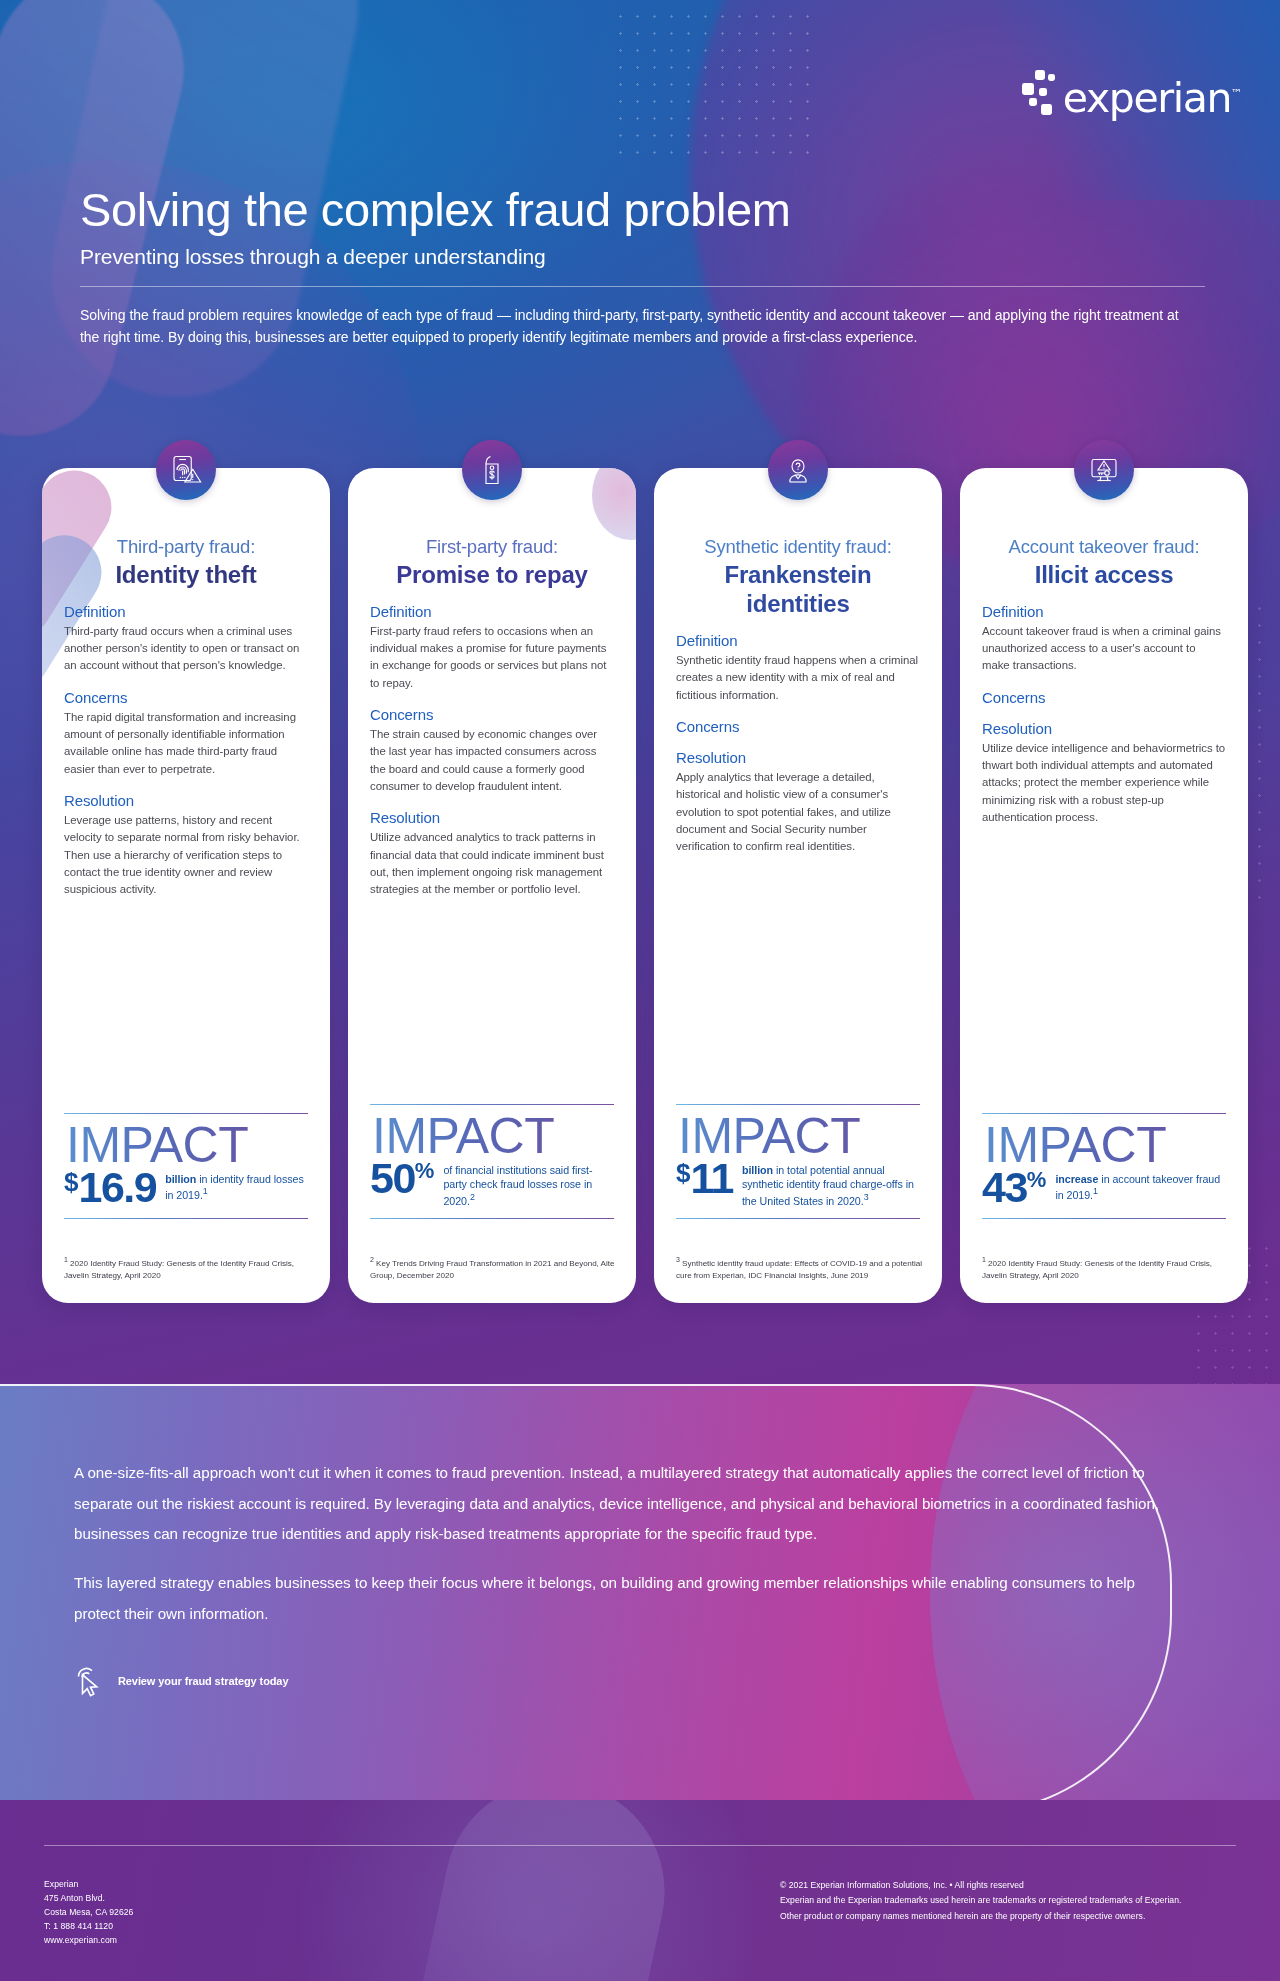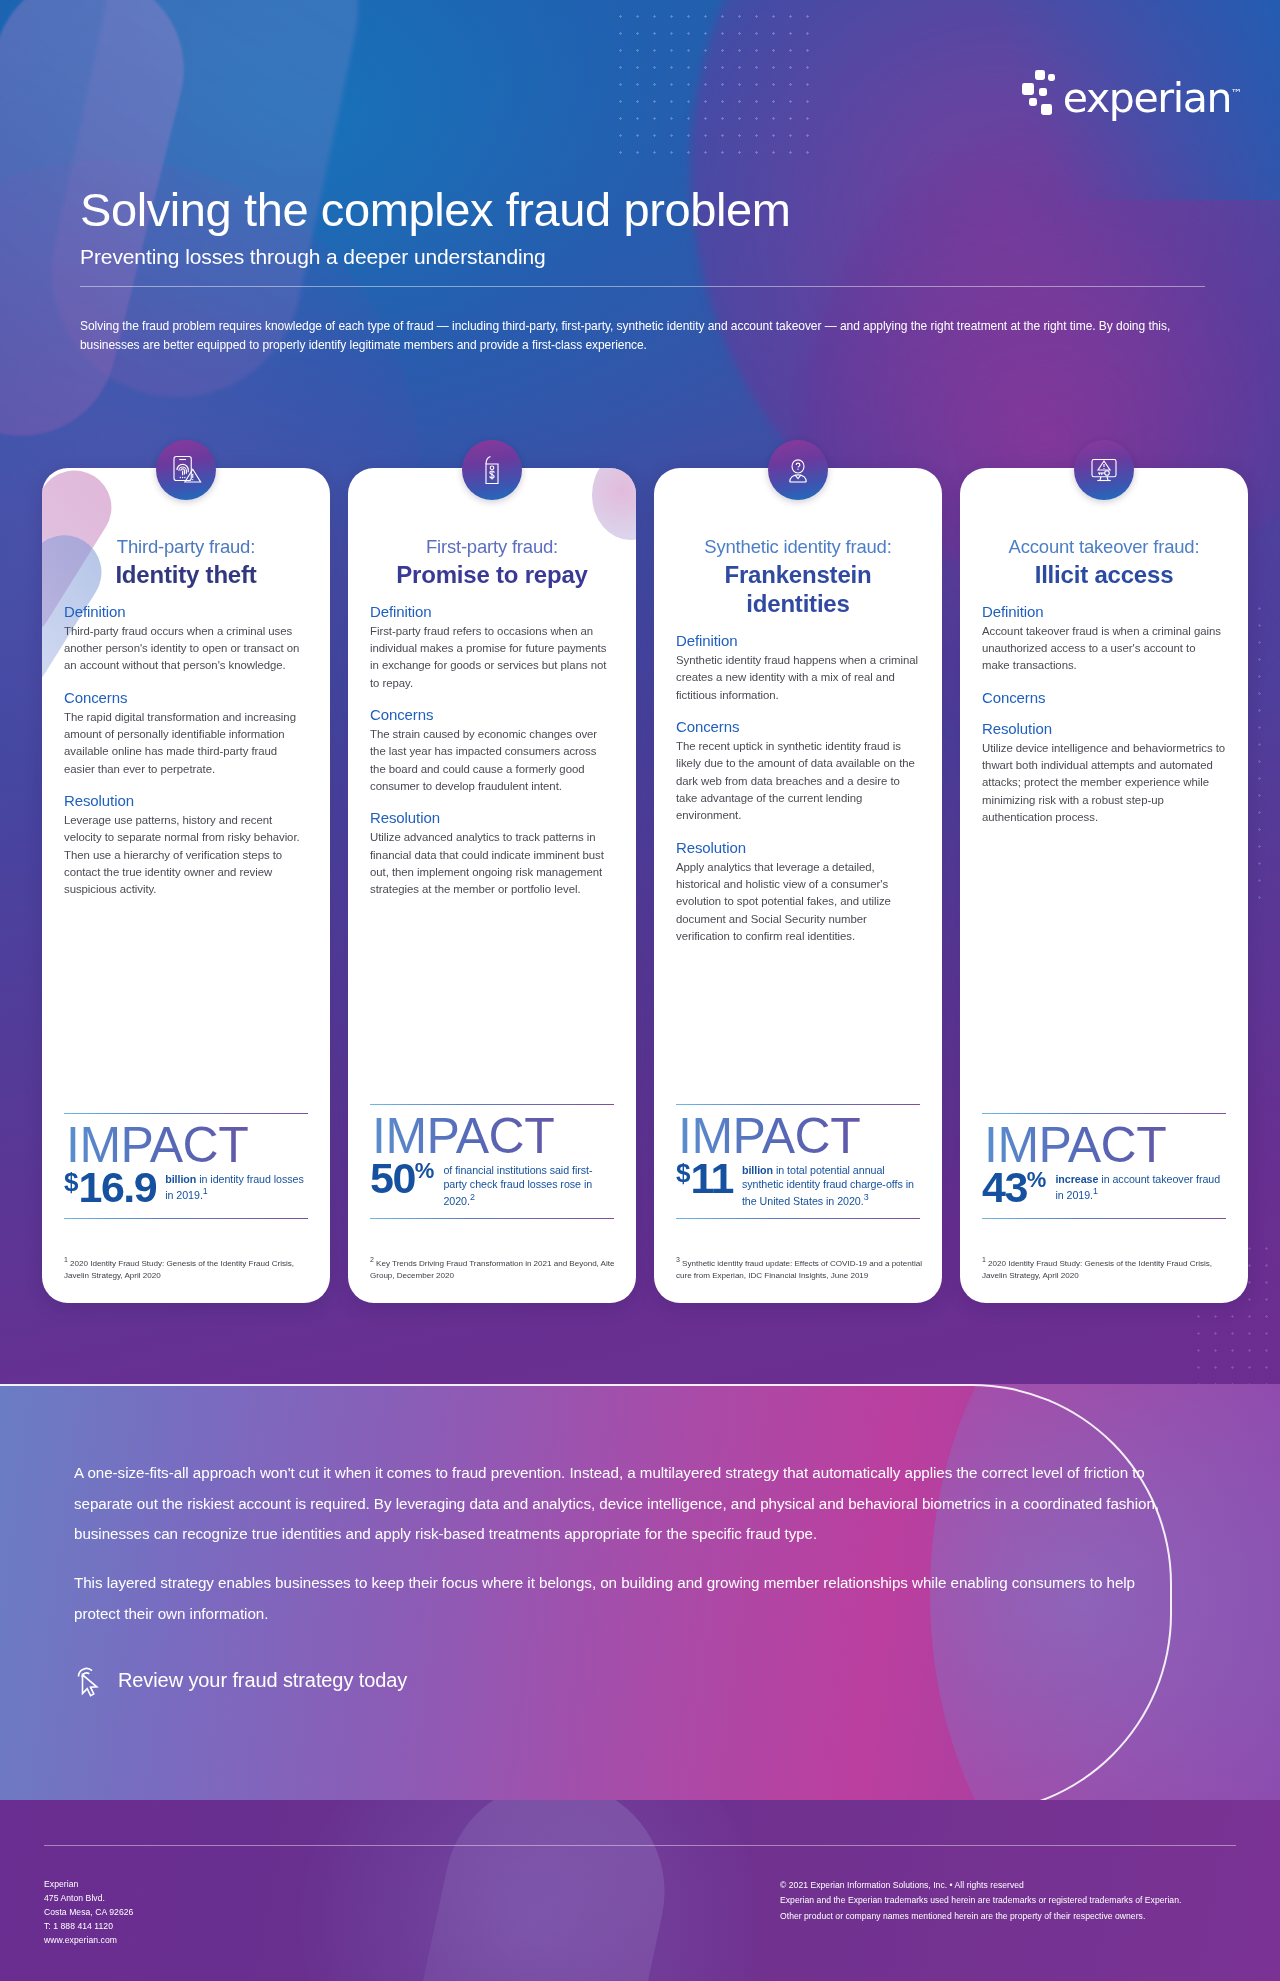--- a/index.html
+++ b/index.html
@@ -122,21 +122,21 @@
   }
   .h-sub {
     color: #fff; font-size: 21px; font-weight: 400; margin-top: 9px;
     letter-spacing: -0.1px;
   }
   .h-rule {
     margin-top: 17px; height: 1px; width: 1125px;
     background: rgba(255,255,255,0.45);
   }
   .h-intro {
-    color: #fff; font-size: 12px; line-height: 1.62; margin-top: 30px;
+    color: #fff; font-size: 14px; line-height: 1.62; margin-top: 17px;
     width: 1110px; letter-spacing: -0.05px;
   }
 
   
   .cards {
     position: absolute; left: 42px; top: 468px;
     display: flex; gap: 18px;
   }
   .card {
     position: relative;
@@ -265,21 +265,21 @@
     position: absolute; left: 74px; top: 74px; width: 1090px;
   }
   .b-p {
     color: #fff; font-size: 15.2px; line-height: 2.02; margin-bottom: 18px;
     letter-spacing: -0.05px;
   }
   .cta {
     display: flex; align-items: center; gap: 14px; margin-top: 34px;
   }
   .cta-label {
-    color: #fff; font-size: 20px; font-weight: 400; letter-spacing: -0.1px;
+    color: #fff; font-size: 11px; font-weight: 700; letter-spacing: -0.1px;
   }
 
   
   .footer {
     position: absolute; left: 0; top: 1800px; width: 1280px; height: 181px;
     overflow: hidden;
     background: linear-gradient(100deg, #6a2d91 0%, #68308f 30%, #70318f 60%, #7a3394 100%);
   }
   .footer .fblob {
     position: absolute; left: 300px; top: -90px; width: 460px; height: 420px;
@@ -466,21 +466,20 @@
         <div class="card-title">
           <span class="ct-top">Synthetic identity fraud:</span>
           <span class="ct-bold">Frankenstein identities</span>
         </div>
         <div class="sec">
           <div class="sec-h">Definition</div>
           <div class="sec-p">Synthetic identity fraud happens when a criminal creates a new identity with a mix of real and fictitious information.</div>
         </div>
         <div class="sec">
           <div class="sec-h">Concerns</div>
-          <div class="sec-p">The recent uptick in synthetic identity fraud is likely due to the amount of data available on the dark web from data breaches and a desire to take advantage of the current lending environment.</div>
         </div>
         <div class="sec">
           <div class="sec-h">Resolution</div>
           <div class="sec-p">Apply analytics that leverage a detailed, historical and holistic view of a consumer's evolution to spot potential fakes, and utilize document and Social Security number verification to confirm real identities.</div>
         </div>
       </div>
       <div class="impact">
         <div class="imp-rule"></div>
         <div class="imp-word">IMPACT</div>
         <div class="imp-row">

